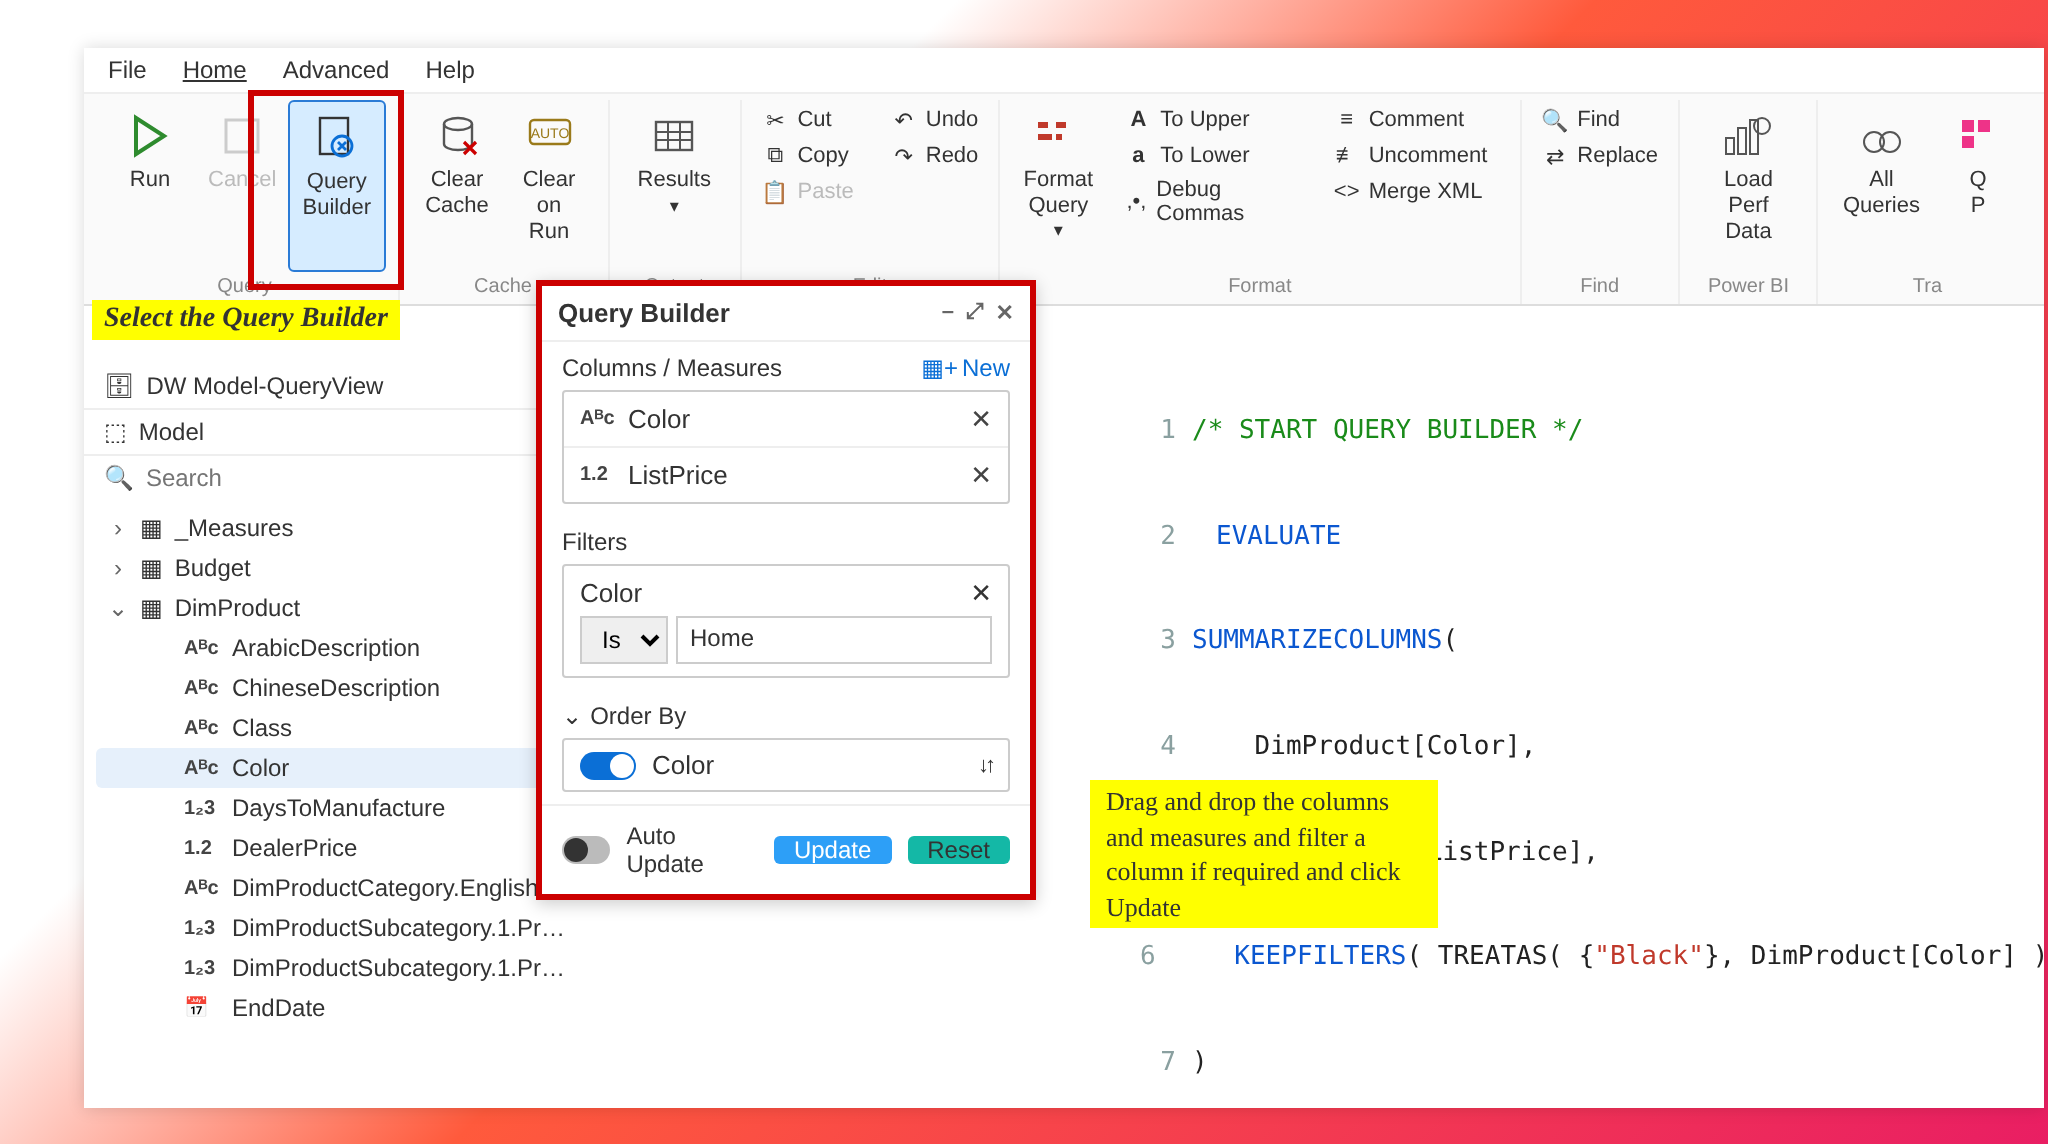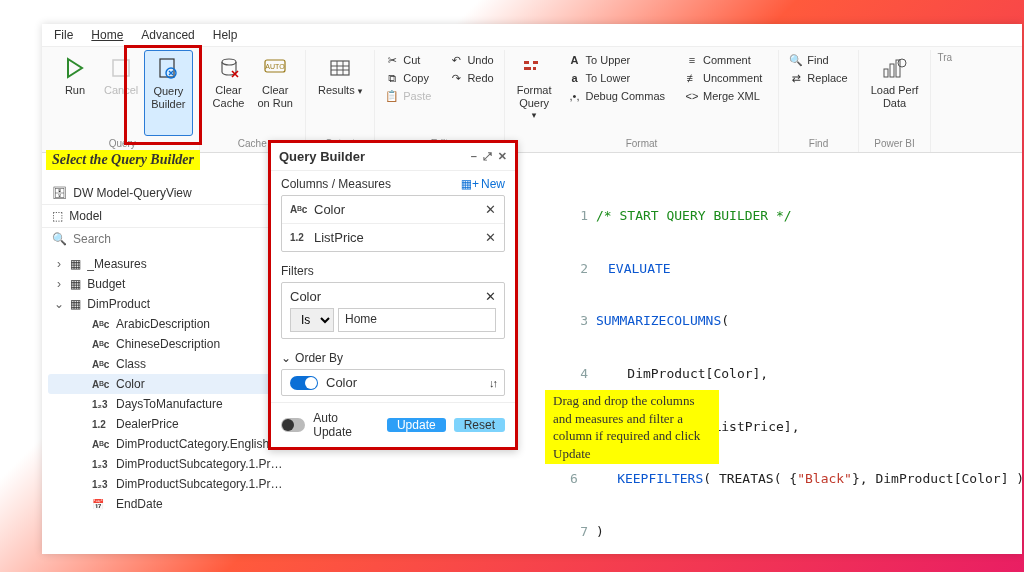--- a/index.html
+++ b/index.html
@@ -44,21 +44,21 @@
 .qb-filter-body .val { flex:1; }
 .qb-orderby-head { font-size:12px; display:flex; align-items:center; gap:4px; }
 .qb-order-item { display:flex; align-items:center; gap:8px; border:1px solid #ccc; border-radius:2px; padding:5px 8px; margin-top:4px; font-size:13px; }
 .toggle { width:28px; height:14px; border-radius:8px; background:#0b6fd6; position:relative; }
 .toggle::after { content:""; position:absolute; right:1px; top:1px; width:12px; height:12px; background:#fff; border-radius:50%; }
 .toggle.off { background:#bbb; }
 .toggle.off::after { left:1px; right:auto; background:#333; }
 .qb-footer { display:flex; align-items:center; gap:8px; padding:8px 10px; border-top:1px solid #eee; font-size:12px; }
 .btn { padding:0 10px; border-radius:3px; font-size:12px; cursor:pointer; }
 .btn-primary { background:#2d9ff7; color:#fff; }
-.btn-default { background:#7dd3fc; }
+.btn-default { background:#14b8a6; }
 .sort-ico { margin-left:auto; font-size:11px; letter-spacing:-2px; }
 
 .code-editor { position:absolute; left:528px; top:148px; right:8px; font-family:Consolas, monospace; font-size:13px; line-height:1.35; white-space:pre; }
 .code-line { display:flex; }
 .gutter { width:26px; text-align:right; color:#8aa0a0; padding-right:8px; }
 .tok-comment { color:#1a8b1a; }
 .tok-key { color:#0b57d0;margin-left:12px; }
 .tok-func { color:#0b57d0; }
 .tok-str { color:#c0392b; }
 .tok-plain { color:#222; }
@@ -260,20 +260,42 @@
               </svg>
             </span>
           <span style="white-space:pre-line">Load Perf
 Data</span>
         </div>
       </div>
       <div class="ribbon-group-label">Power BI</div>
     </div>
 
     <div class="ribbon-group" style="border-right:none">
+      <div class="ribbon-row">
+        <div class="ribbon-btn">
+          <span class="ico">
+              <svg width="24" height="22">
+                <circle cx="8" cy="14" r="5" fill="none" stroke="#555"></circle>
+                <circle cx="16" cy="14" r="5" fill="none" stroke="#555"></circle>
+              </svg>
+            </span>
+          <span style="white-space:pre-line">All
+Queries</span>
+        </div>
+        <div class="ribbon-btn">
+          <span class="ico">
+              <svg width="20" height="20">
+                <rect x="2" y="2" width="6" height="6" fill="#e38"></rect>
+                <rect x="10" y="2" width="6" height="6" fill="#e38"></rect>
+                <rect x="2" y="10" width="6" height="6" fill="#e38"></rect>
+              </svg>
+            </span>
+          <span>Q<br>P</span>
+        </div>
+      </div>
       <div class="ribbon-group-label">Tra</div>
     </div>
   </div>
 
   <div class="highlight-box" style="left:82px; top:21px; width:78px; height:100px"></div>
 
   <div class="sidebar">
     <div class="model-head">
       <span>🗄</span>
       <span>DW Model-QueryView</span>

